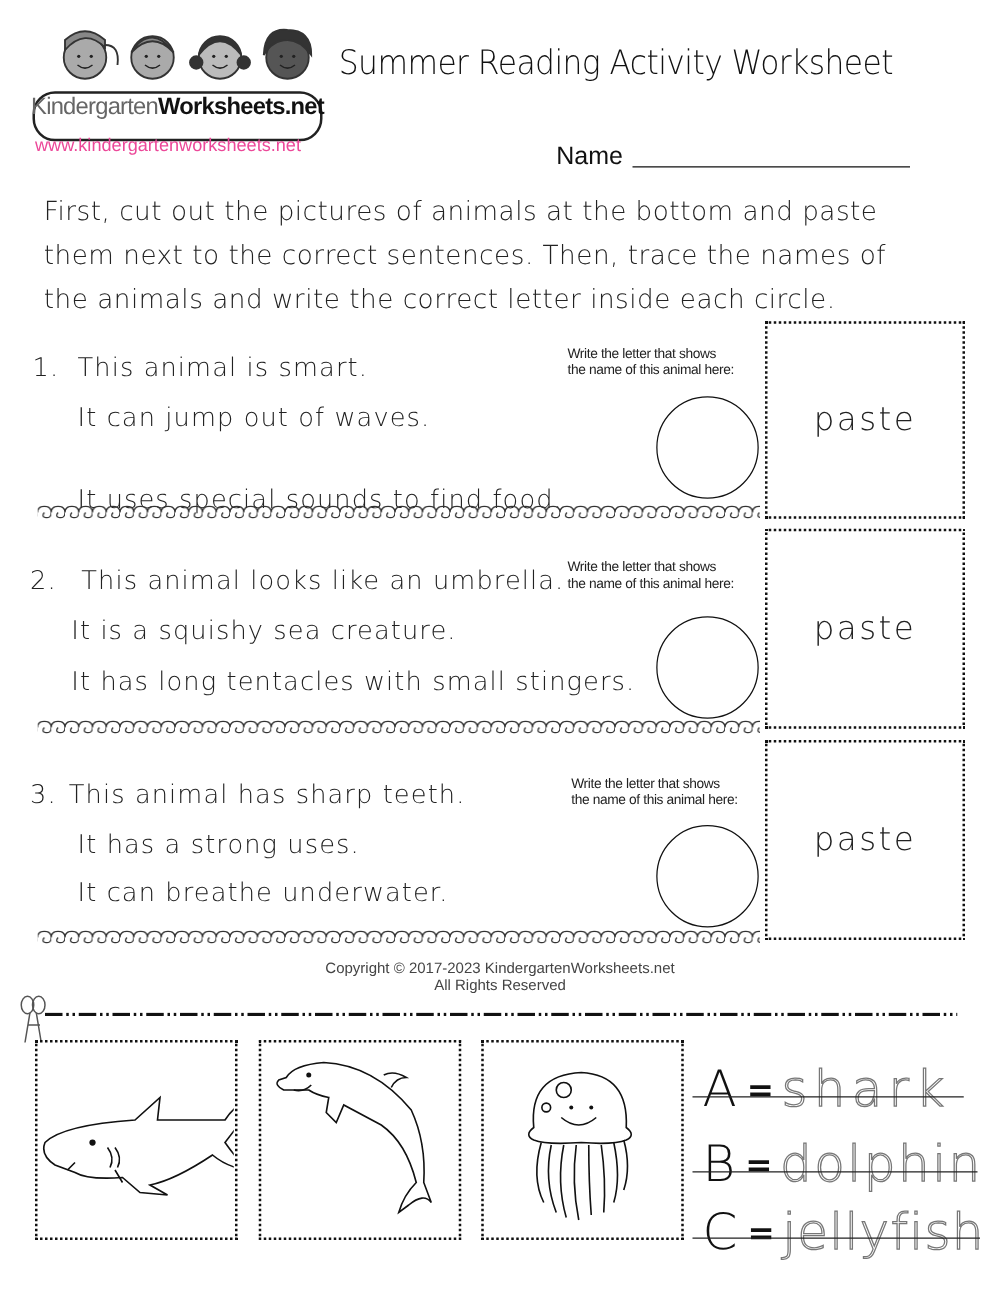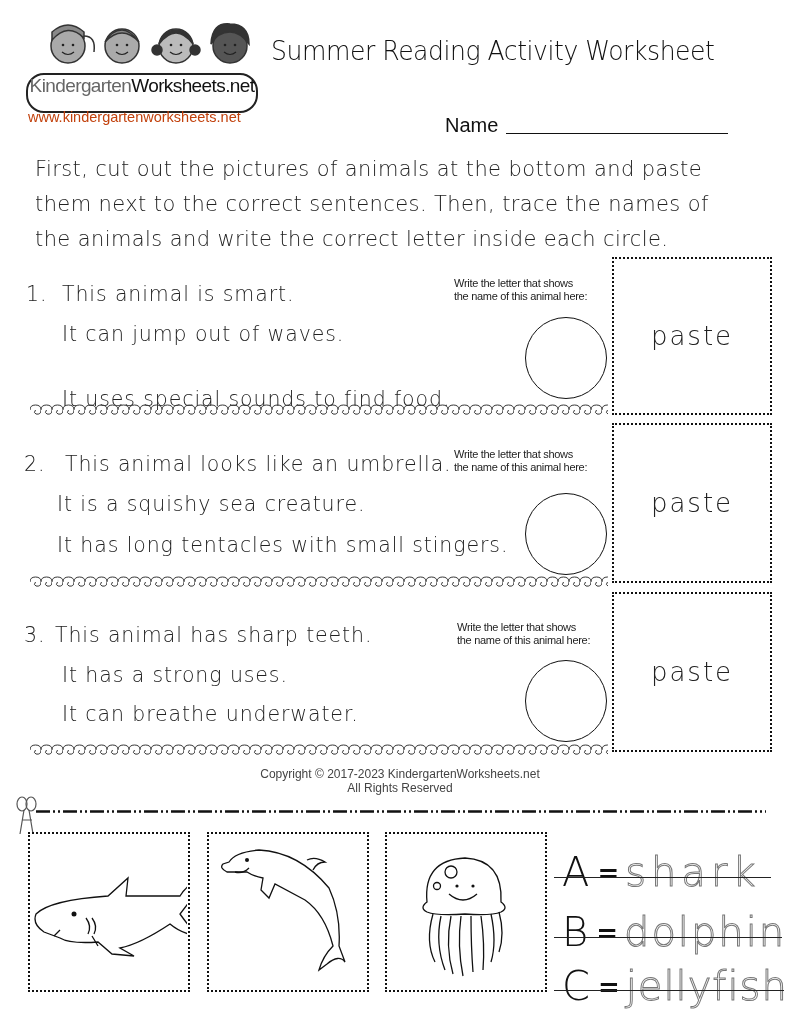--- a/index.html
+++ b/index.html
@@ -4,23 +4,23 @@
 <style>
   * { box-sizing: border-box; margin: 0; padding: 0; }
   html, body { width: 800px; height: 1035px; background: #fff; overflow: hidden; }
   body { position: relative; font-family: "DejaVu Sans", sans-serif; color: #222; }
   .abs { position: absolute; }
 
   
   .logo { left: 26px; top: 18px; width: 232px; height: 90px; }
   .logo-text-wrap { position: absolute; left: 0; top: 55px; width: 232px; height: 40px; border: 2px solid #222; border-radius: 18px; background: #fff; display: flex; align-items: flex-start; justify-content: center; font-family: "Liberation Sans", sans-serif; font-size: 19px; letter-spacing: -0.6px; }
   .logo-light { color: #666; }
-  .logo-bold { color: #111; font-weight: normal; }
+  .logo-bold { color: #111; font-weight: bold; }
   .kids { position: absolute; left: 14px; top: 0; }
-  .site-url { left: 28px; top: 109px; font-family: "Liberation Sans", sans-serif; font-size: 14.5px; color: #c2410c; }
+  .site-url { left: 28px; top: 109px; font-family: "Liberation Sans", sans-serif; font-size: 14.5px; color: #ec4899; }
   .title { left: 271px; top: 35px; font-family: "DejaVu Sans", sans-serif; font-size: 27px; font-weight: 200; color: #111; letter-spacing: -0.5px; transform: scaleX(0.93); transform-origin: left; }
   .name-label { left: 445px; top: 114px; font-family: "Liberation Sans", sans-serif; font-size: 20px; color: #111; }
   .name-line { left: 506px; top: 133px; width: 222px; border-bottom: 1.5px solid #111; }
 
   .instructions { left: 35px; top: 152px; width: 740px; font-family: "DejaVu Sans", sans-serif; font-weight: 200; font-size: 21px; line-height: 35px; color: #222; letter-spacing: 0.4px; }
   .instructions span { display: block; white-space: nowrap; }
 
   
   .q-line { font-family: "DejaVu Sans", sans-serif; font-weight: 200; font-size: 20.5px; color: #222; white-space: nowrap; letter-spacing: 0.9px; }
   .hint { font-family: "Liberation Sans", sans-serif; font-size: 11px; line-height: 13px; color: #222; letter-spacing: -0.3px; white-space: nowrap; }

